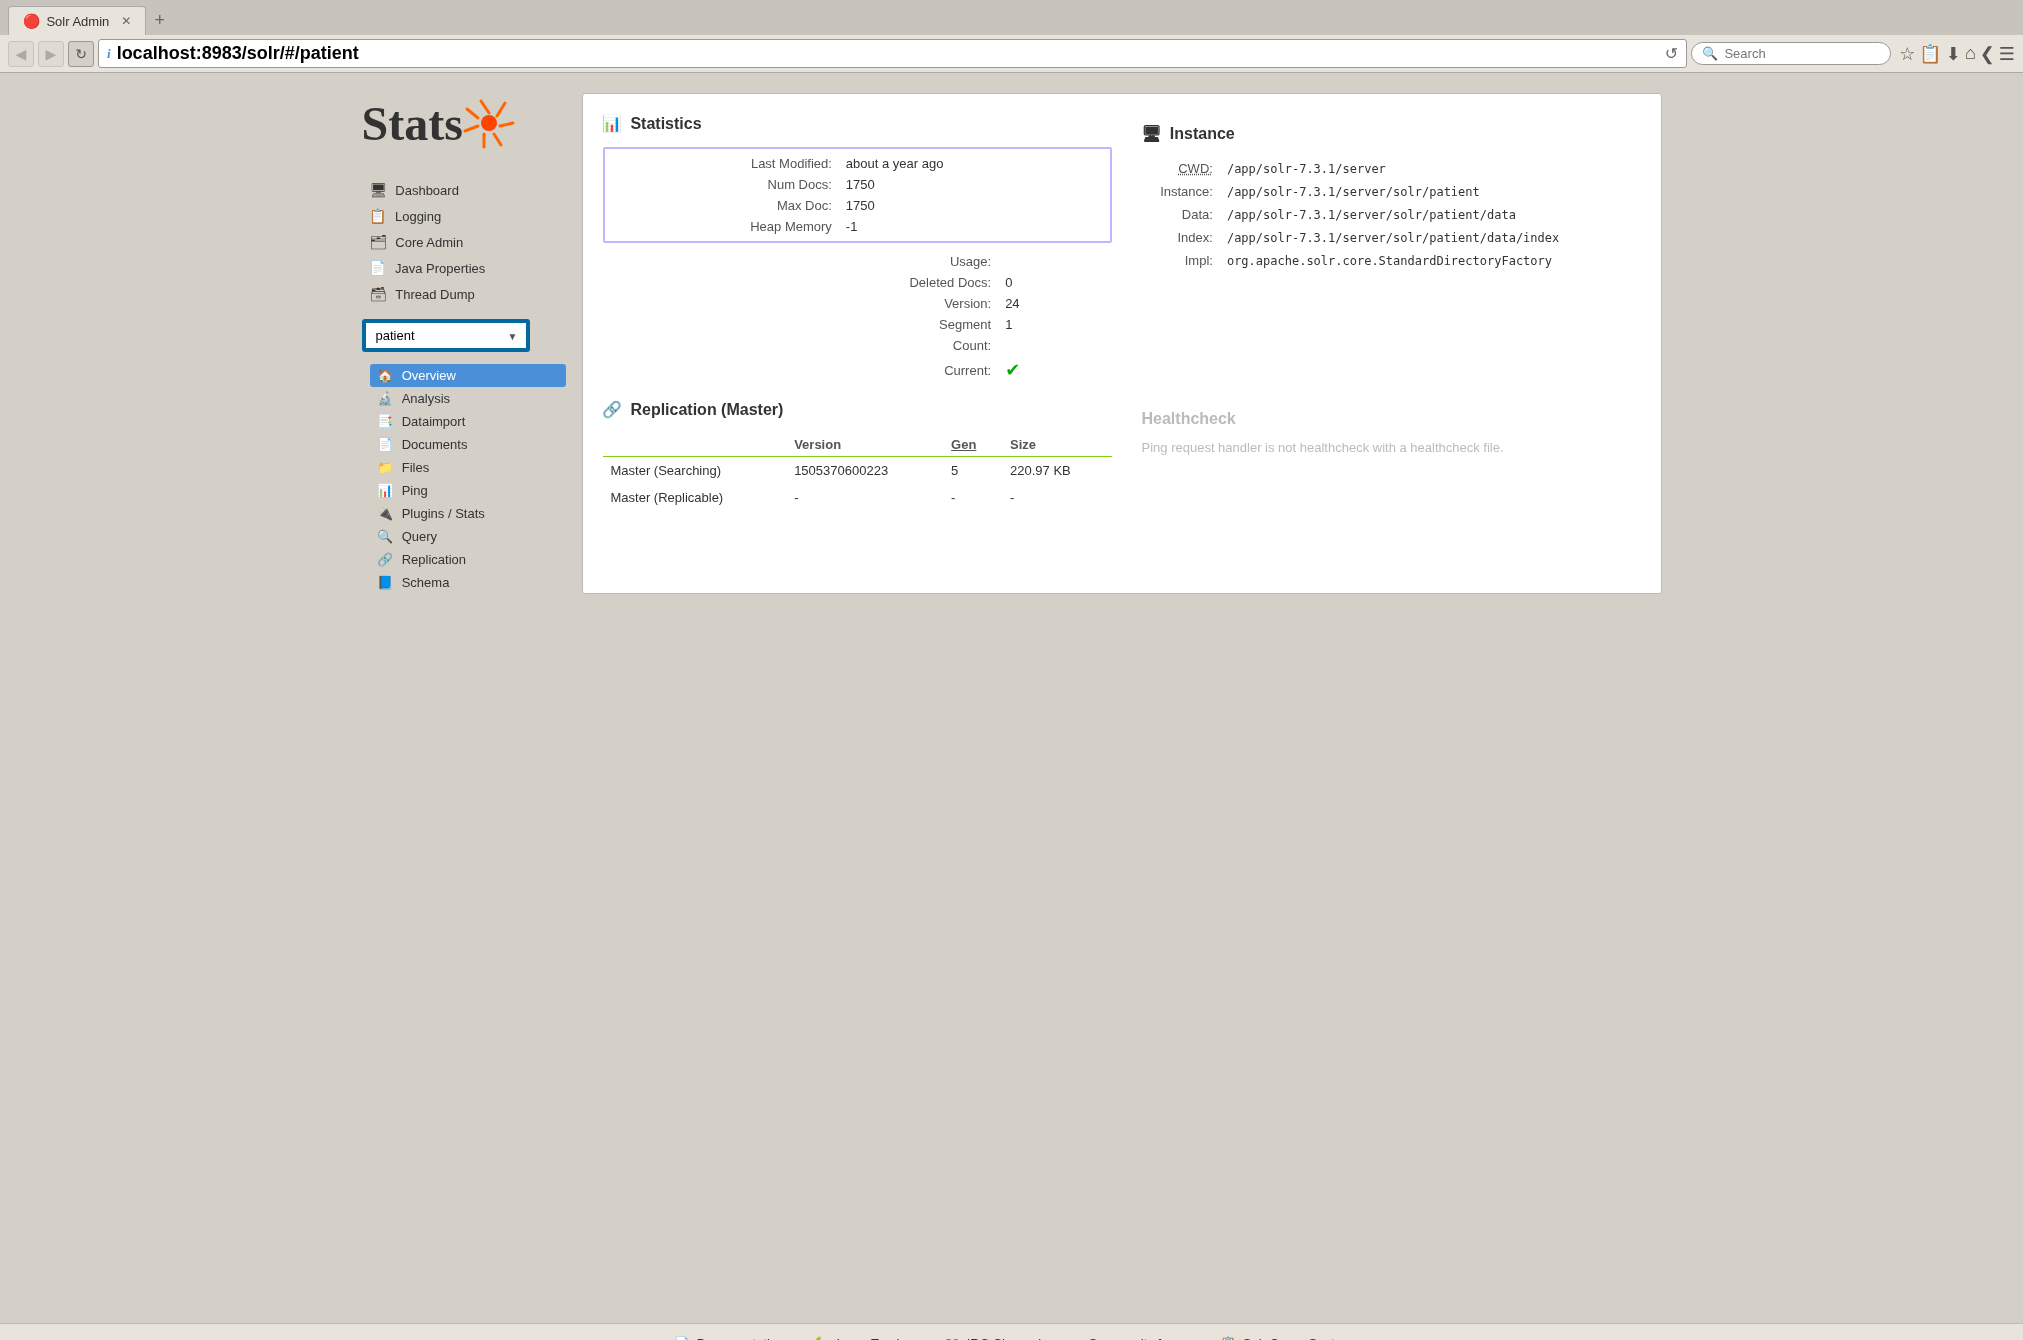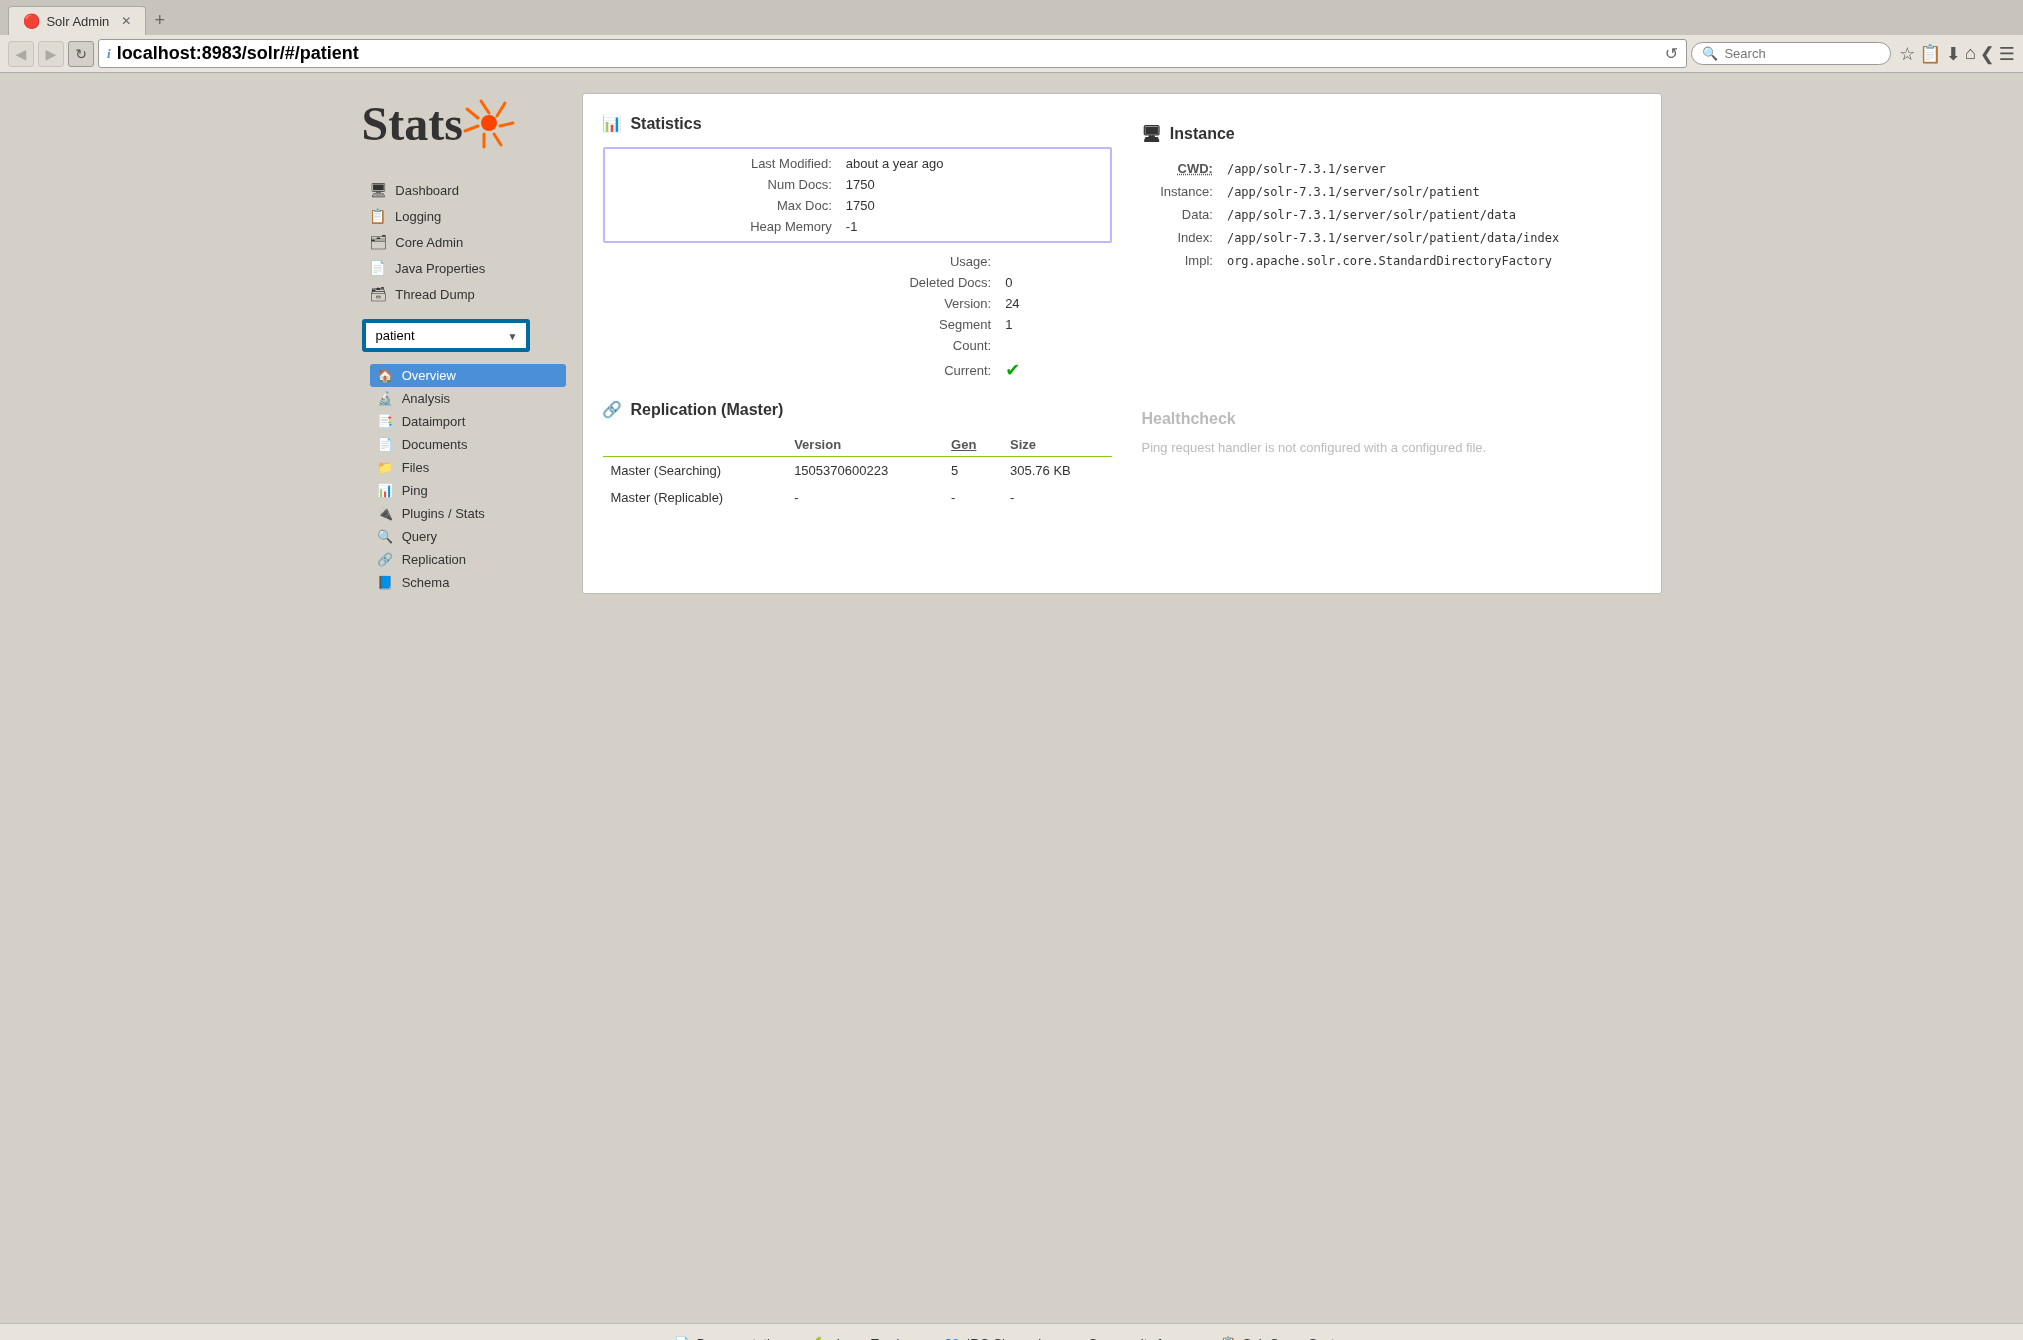--- a/index.html
+++ b/index.html
@@ -224,21 +224,20 @@
     .instance-table tr td:first-child {
       text-align: right;
       color: #555;
       font-weight: normal;
       white-space: nowrap;
       padding-right: 8px;
     }
     .instance-table tr td:first-child span.underline {
       text-decoration: underline dotted;
       cursor: help;
-      font-weight: bold;
     }
     .instance-table tr td:last-child { font-family: monospace; font-size: 12px; }
     .replication-table { width: 100%; border-collapse: collapse; margin-top: 8px; }
     .replication-table th {
       text-align: left;
       padding: 4px 8px;
       font-weight: bold;
       color: #555;
       font-size: 13px;
       border-bottom: 1px solid #84cc16;
@@ -546,35 +545,35 @@
                   <th>Version</th>
                   <th class="underlined">Gen</th>
                   <th>Size</th>
                 </tr>
               </thead>
               <tbody>
                 <tr>
                   <td>Master (Searching)</td>
                   <td>1505370600223</td>
                   <td>5</td>
-                  <td>305.76 KB</td>
+                  <td>220.97 KB</td>
                 </tr>
                 <tr>
                   <td>Master (Replicable)</td>
                   <td>-</td>
                   <td>-</td>
                   <td>-</td>
                 </tr>
               </tbody>
             </table>
           </div>
 
           <div class="right-panel">
             <div class="healthcheck-title">Healthcheck</div>
-            <div class="healthcheck-text">Ping request handler is not configured with a configured file.</div>
+            <div class="healthcheck-text">Ping request handler is not healthcheck with a healthcheck file.</div>
           </div>
         </div>
       </div>
     </div>
   </div>
 </div>
 
 <div class="footer">
   <a class="footer-link">
     <span>📄</span>

